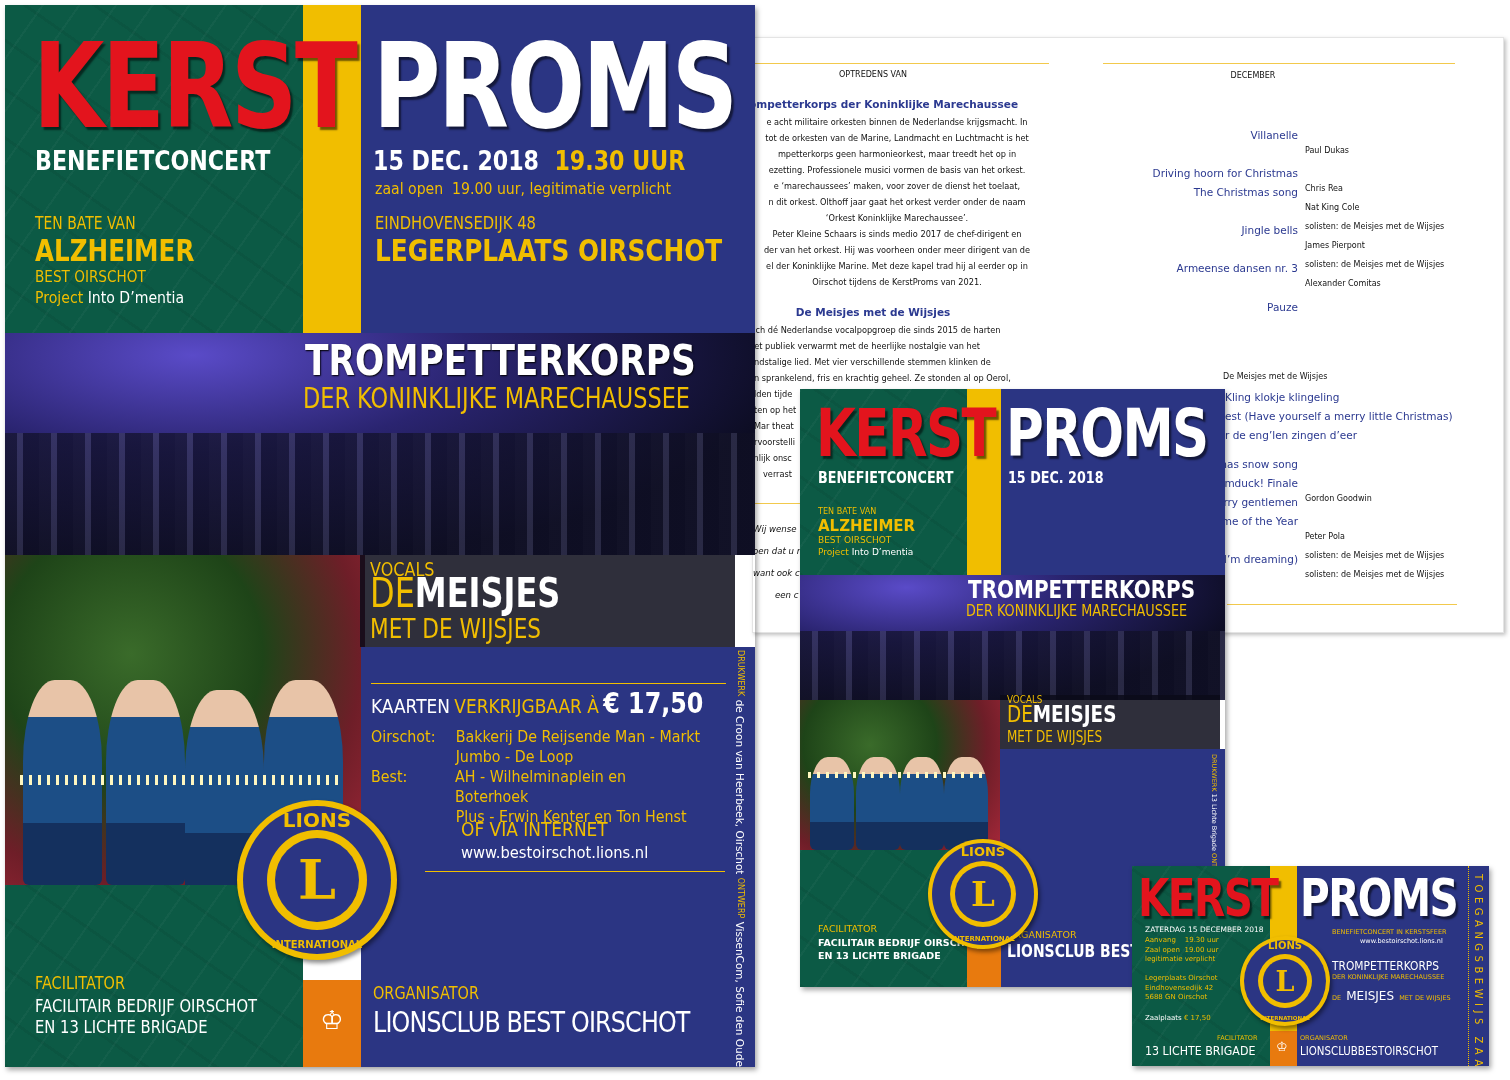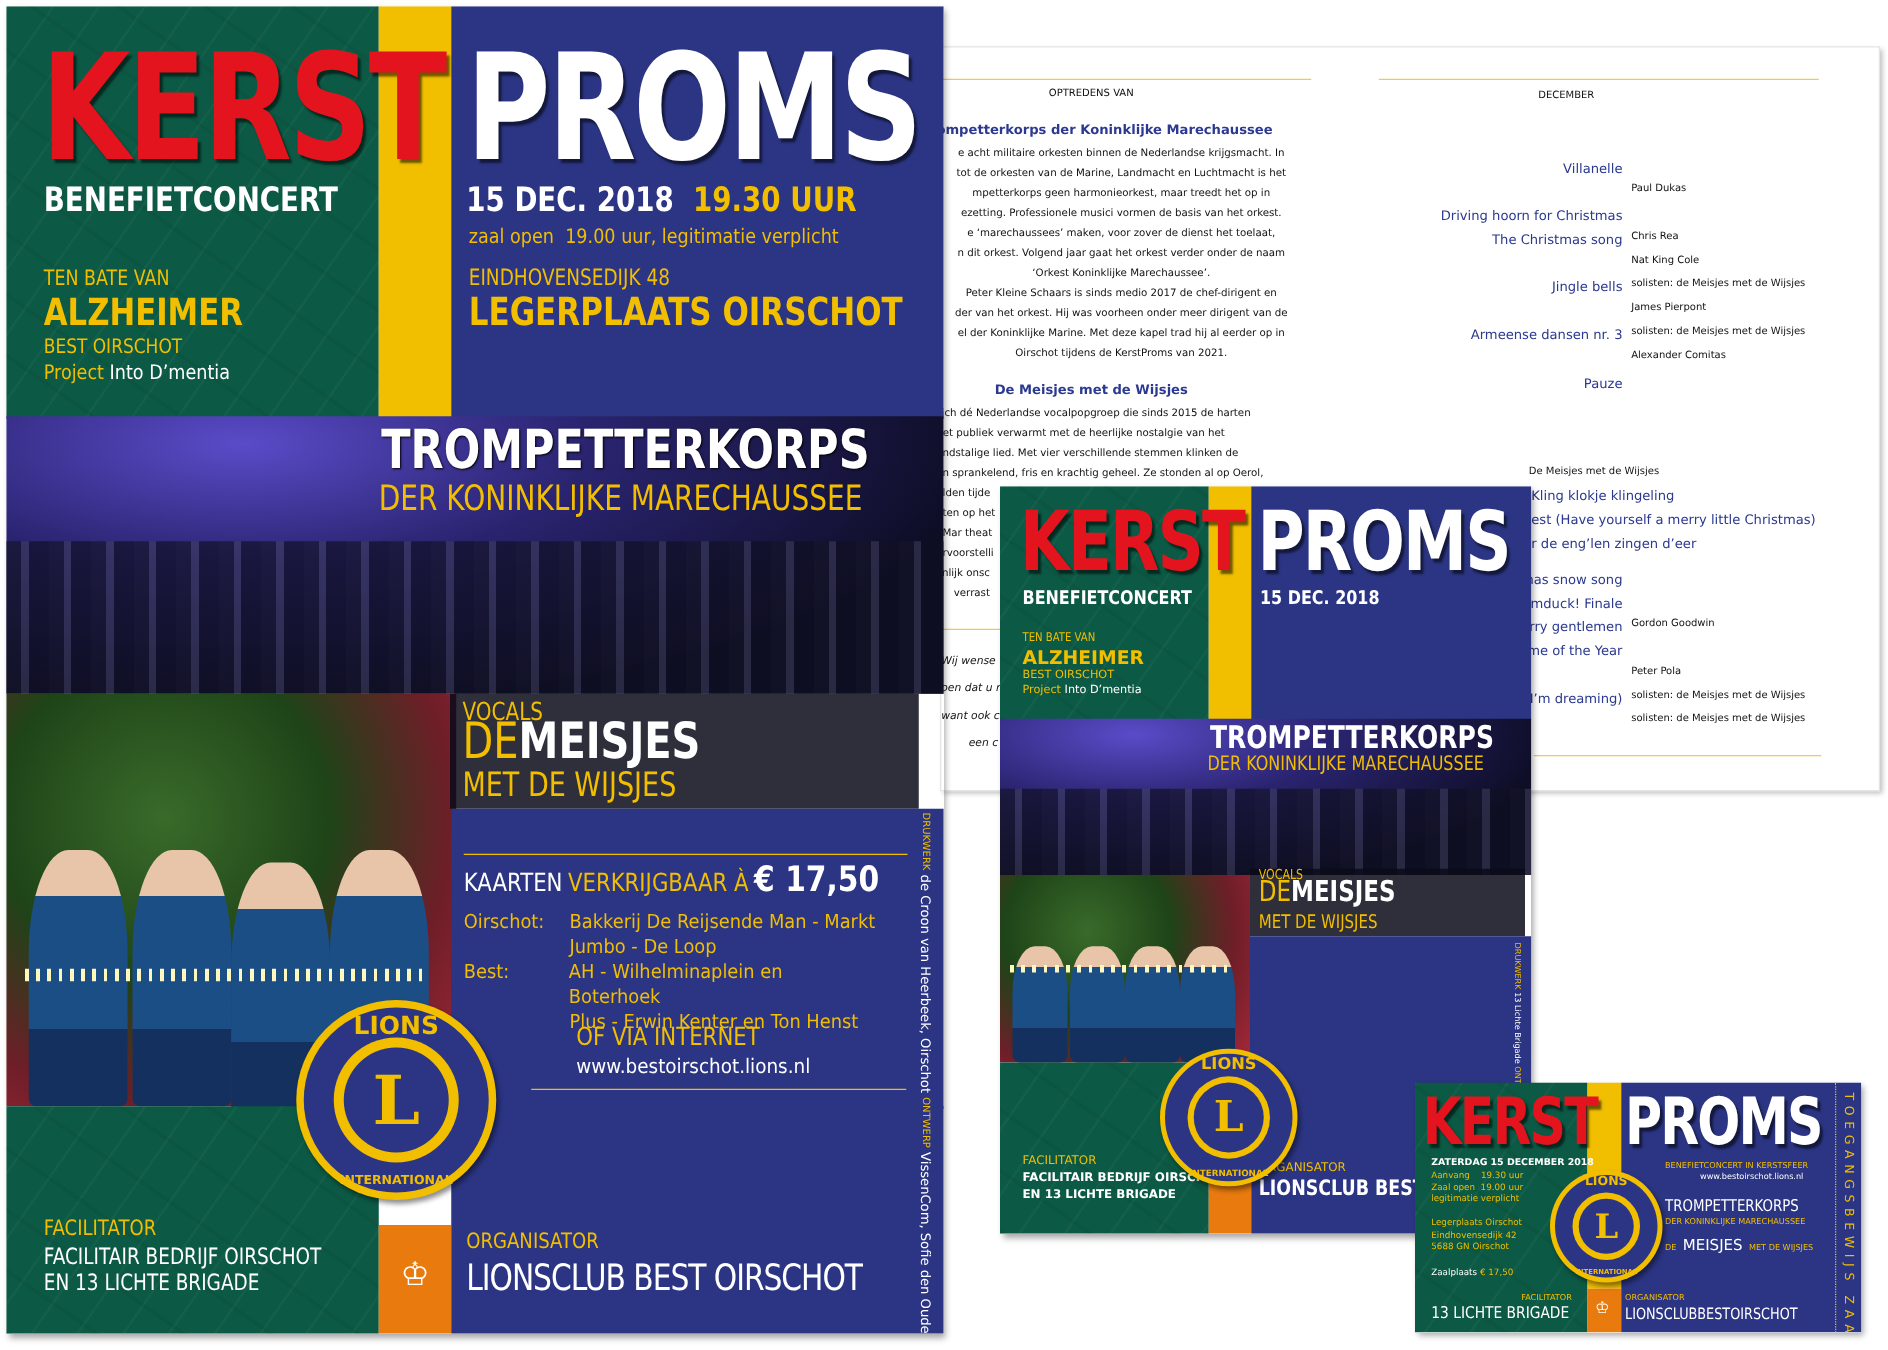--- a/index.html
+++ b/index.html
@@ -55,21 +55,21 @@
 
   <div class="b-rule" style="left:0;top:25px;width:296px;"></div>
   <div class="b-head" style="left:0;top:32px;width:240px;">OPTREDENS VAN</div>
   <div class="b-title" style="left:-20px;top:60px;width:290px;">Trompetterkorps der Koninklijke Marechaussee</div>
   <div class="b-para" style="left:-6px;top:76px;width:300px;">
     <div>e acht militaire orkesten binnen de Nederlandse krijgsmacht. In</div>
     <div>tot de orkesten van de Marine, Landmacht en Luchtmacht is het</div>
     <div>mpetterkorps geen harmonieorkest, maar treedt het op in</div>
     <div>ezetting. Professionele musici vormen de basis van het orkest.</div>
     <div>e ‘marechaussees’ maken, voor zover de dienst het toelaat,</div>
-    <div>n dit orkest. Volgend jaar gaat het orkest verder onder de naam</div>
+    <div>n dit orkest. Olthoff jaar gaat het orkest verder onder de naam</div>
     <div>‘Orkest Koninklijke Marechaussee’.</div>
     <div>Peter Kleine Schaars is sinds medio 2017 de chef-dirigent en</div>
     <div>der van het orkest. Hij was voorheen onder meer dirigent van de</div>
     <div>el der Koninklijke Marine. Met deze kapel trad hij al eerder op in</div>
     <div>Oirschot tijdens de KerstProms van 2021.</div>
   </div>
   <div class="b-title" style="left:0;top:268px;width:240px;">De Meisjes met de Wijsjes</div>
   <div class="b-para" style="left:-4px;top:284px;width:300px;text-align:left;">
     <div>zich dé Nederlandse vocalpopgroep die sinds 2015 de harten</div>
     <div>het publiek verwarmt met de heerlijke nostalgie van het</div>
@@ -311,21 +311,21 @@
 <div class="abs ticket">
   <div class="abs green" style="left:0;top:0;width:138px;height:200px;"></div>
   <div class="abs yellow" style="left:138px;top:0;width:27px;height:165px;"></div>
   <div class="abs orange" style="left:138px;top:165px;width:27px;height:35px;"></div>
   <div class="abs blue" style="left:165px;top:0;width:192px;height:200px;"></div>
   <div class="abs" style="left:336px;top:0;width:1px;height:200px;border-left:1px dotted #f1be00;"></div>
 
   <div class="abs kerst" style="left:6px;top:6px;font-size:52px;line-height:52px;transform:scaleX(0.78);transform-origin:left;letter-spacing:-2px;">KERST</div>
   <div class="abs proms" style="left:168px;top:6px;font-size:52px;line-height:52px;transform:scaleX(0.78);transform-origin:left;letter-spacing:-2px;">PROMS</div>
 
-  <div class="abs w" style="left:13px;top:59px;font-size:7.5px;font-weight:bold;white-space:nowrap;">ZATERDAG 15 DECEMBER 2018</div>
+  <div class="abs w" style="left:13px;top:59px;font-size:7.5px;font-weight:normal;white-space:nowrap;">ZATERDAG 15 DECEMBER 2018</div>
   <div class="abs y" style="left:13px;top:70px;font-size:7px;line-height:9.5px;white-space:nowrap;">
     <div><span>Aanvang</span>&nbsp;&nbsp;&nbsp;&nbsp;<span>19.30 uur</span></div>
     <div><span>Zaal open</span>&nbsp;&nbsp;<span>19.00 uur</span></div>
     <div>legitimatie verplicht</div>
   </div>
   <div class="abs y" style="left:13px;top:108px;font-size:7px;line-height:9.5px;white-space:nowrap;">
     <div>Legerplaats Oirschot</div>
     <div>Eindhovensedijk 42</div>
     <div>5688 GN Oirschot</div>
   </div>

